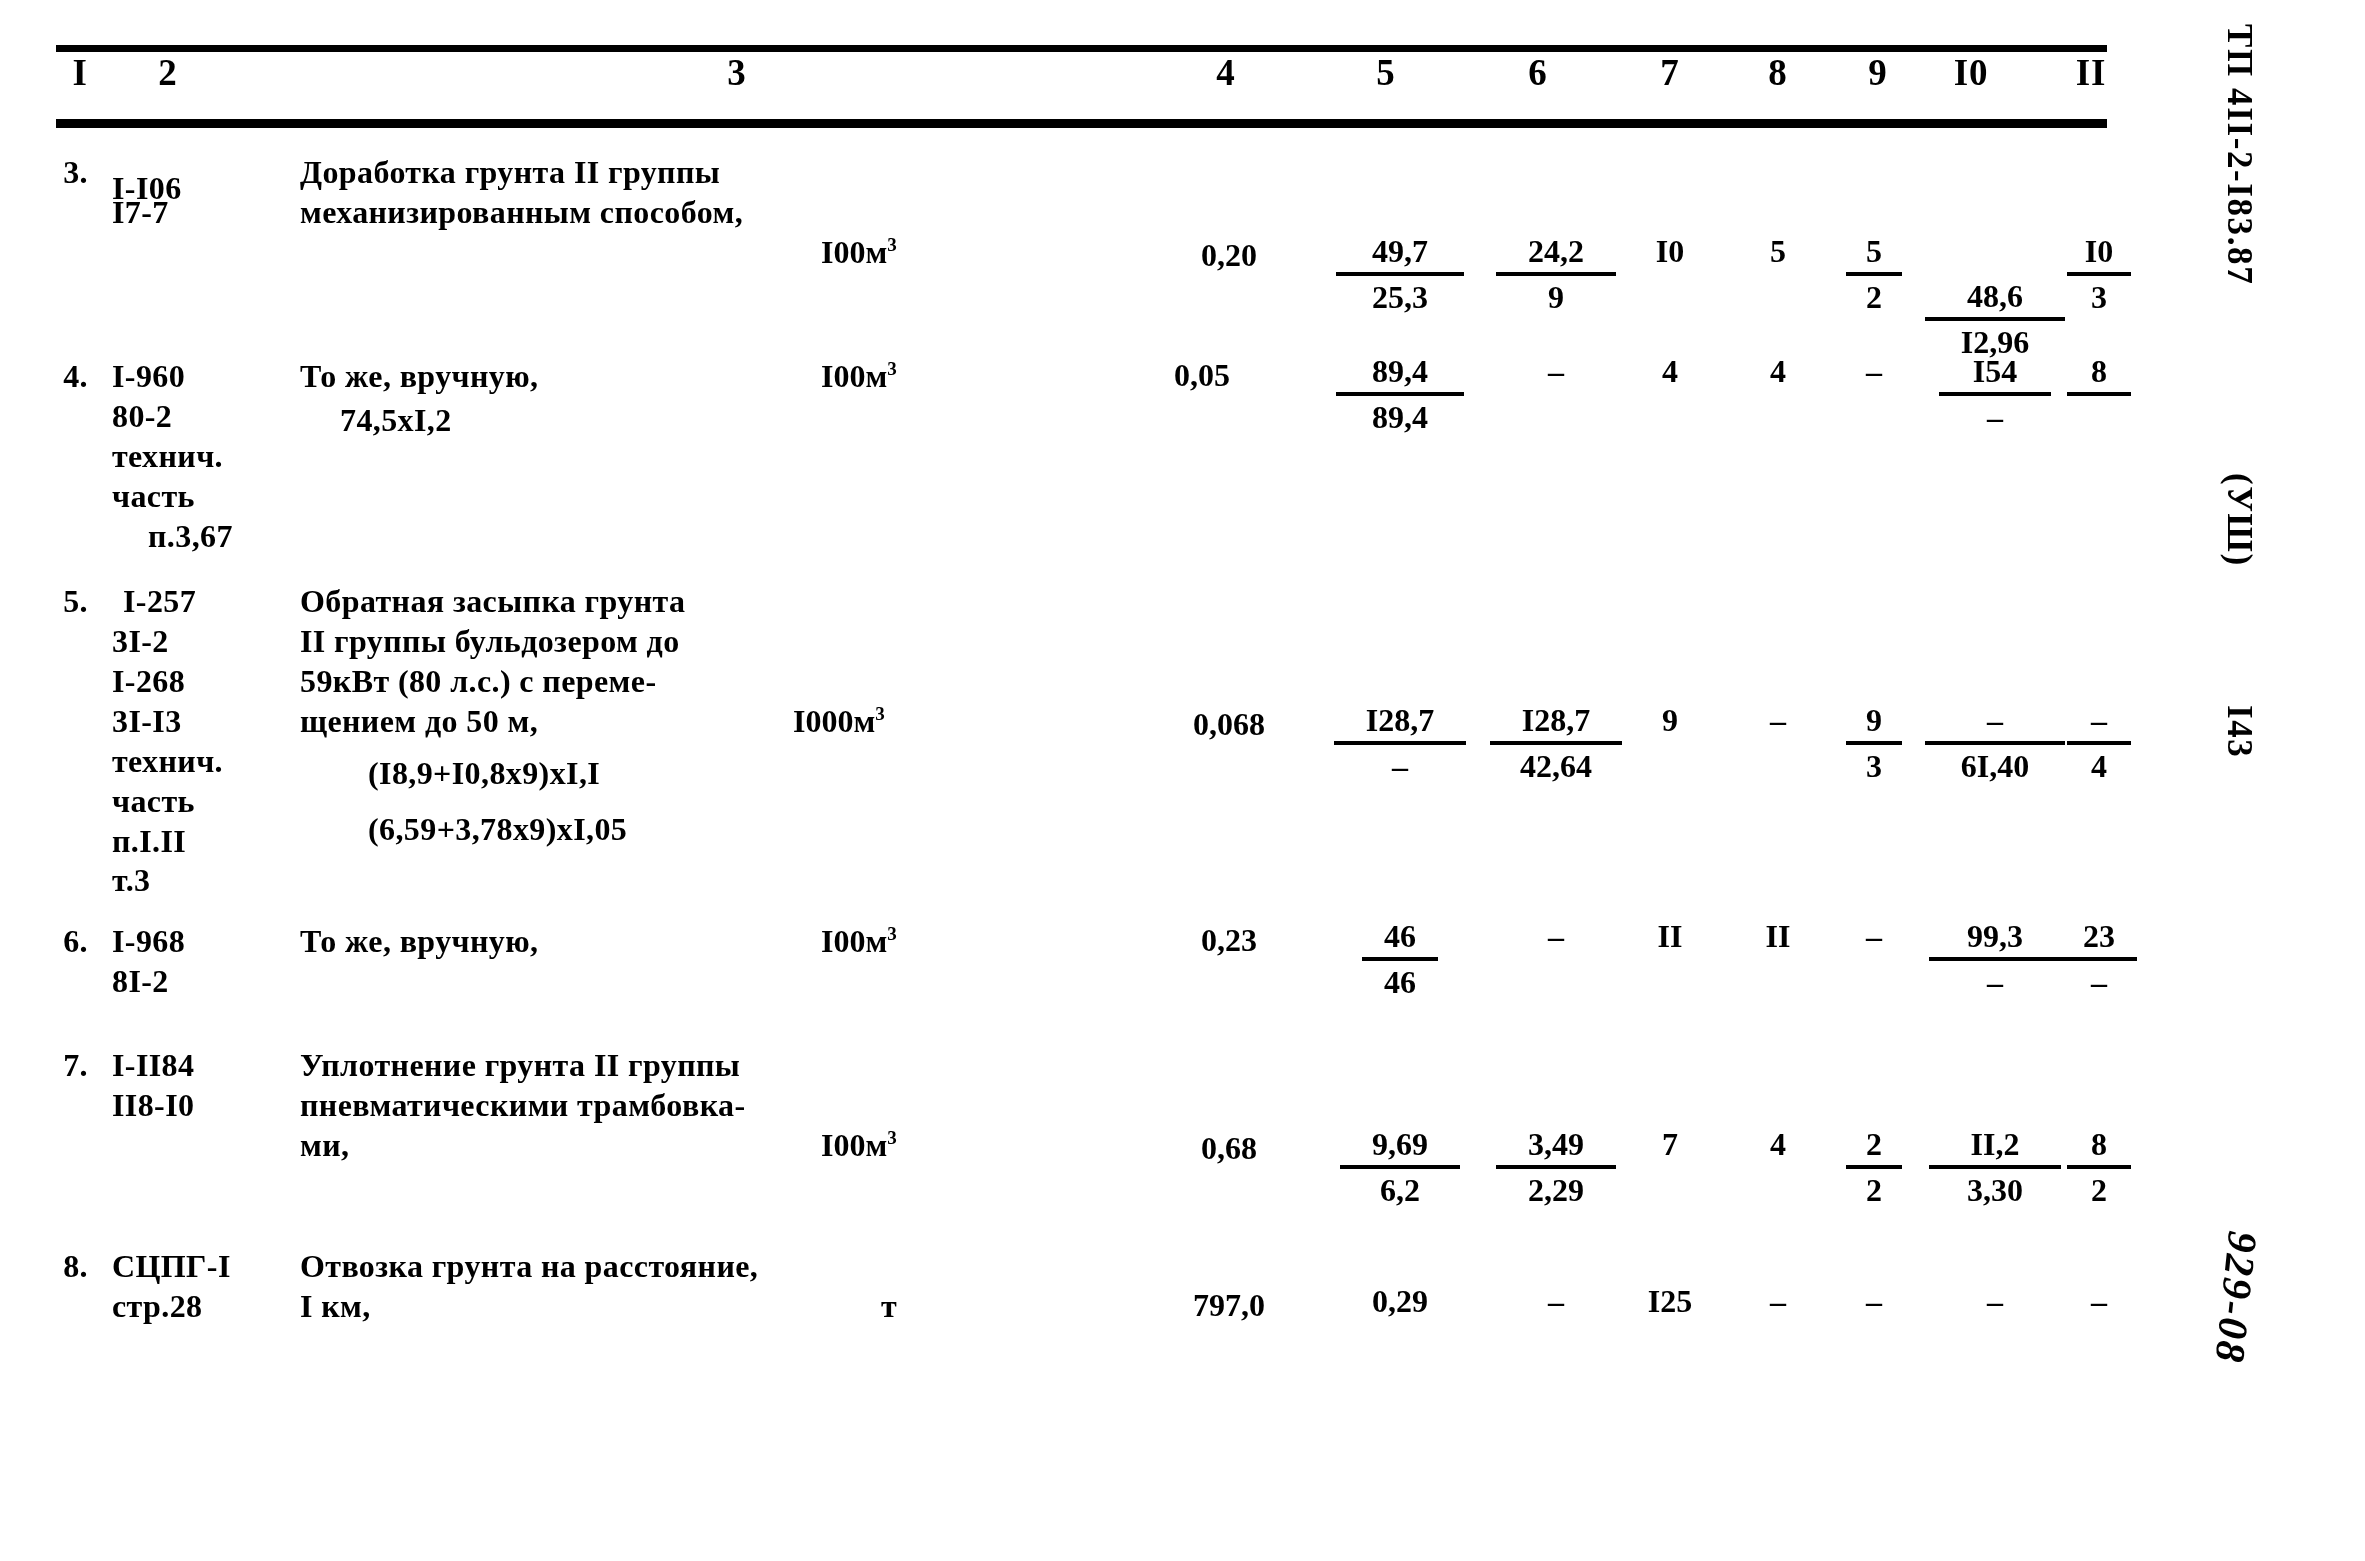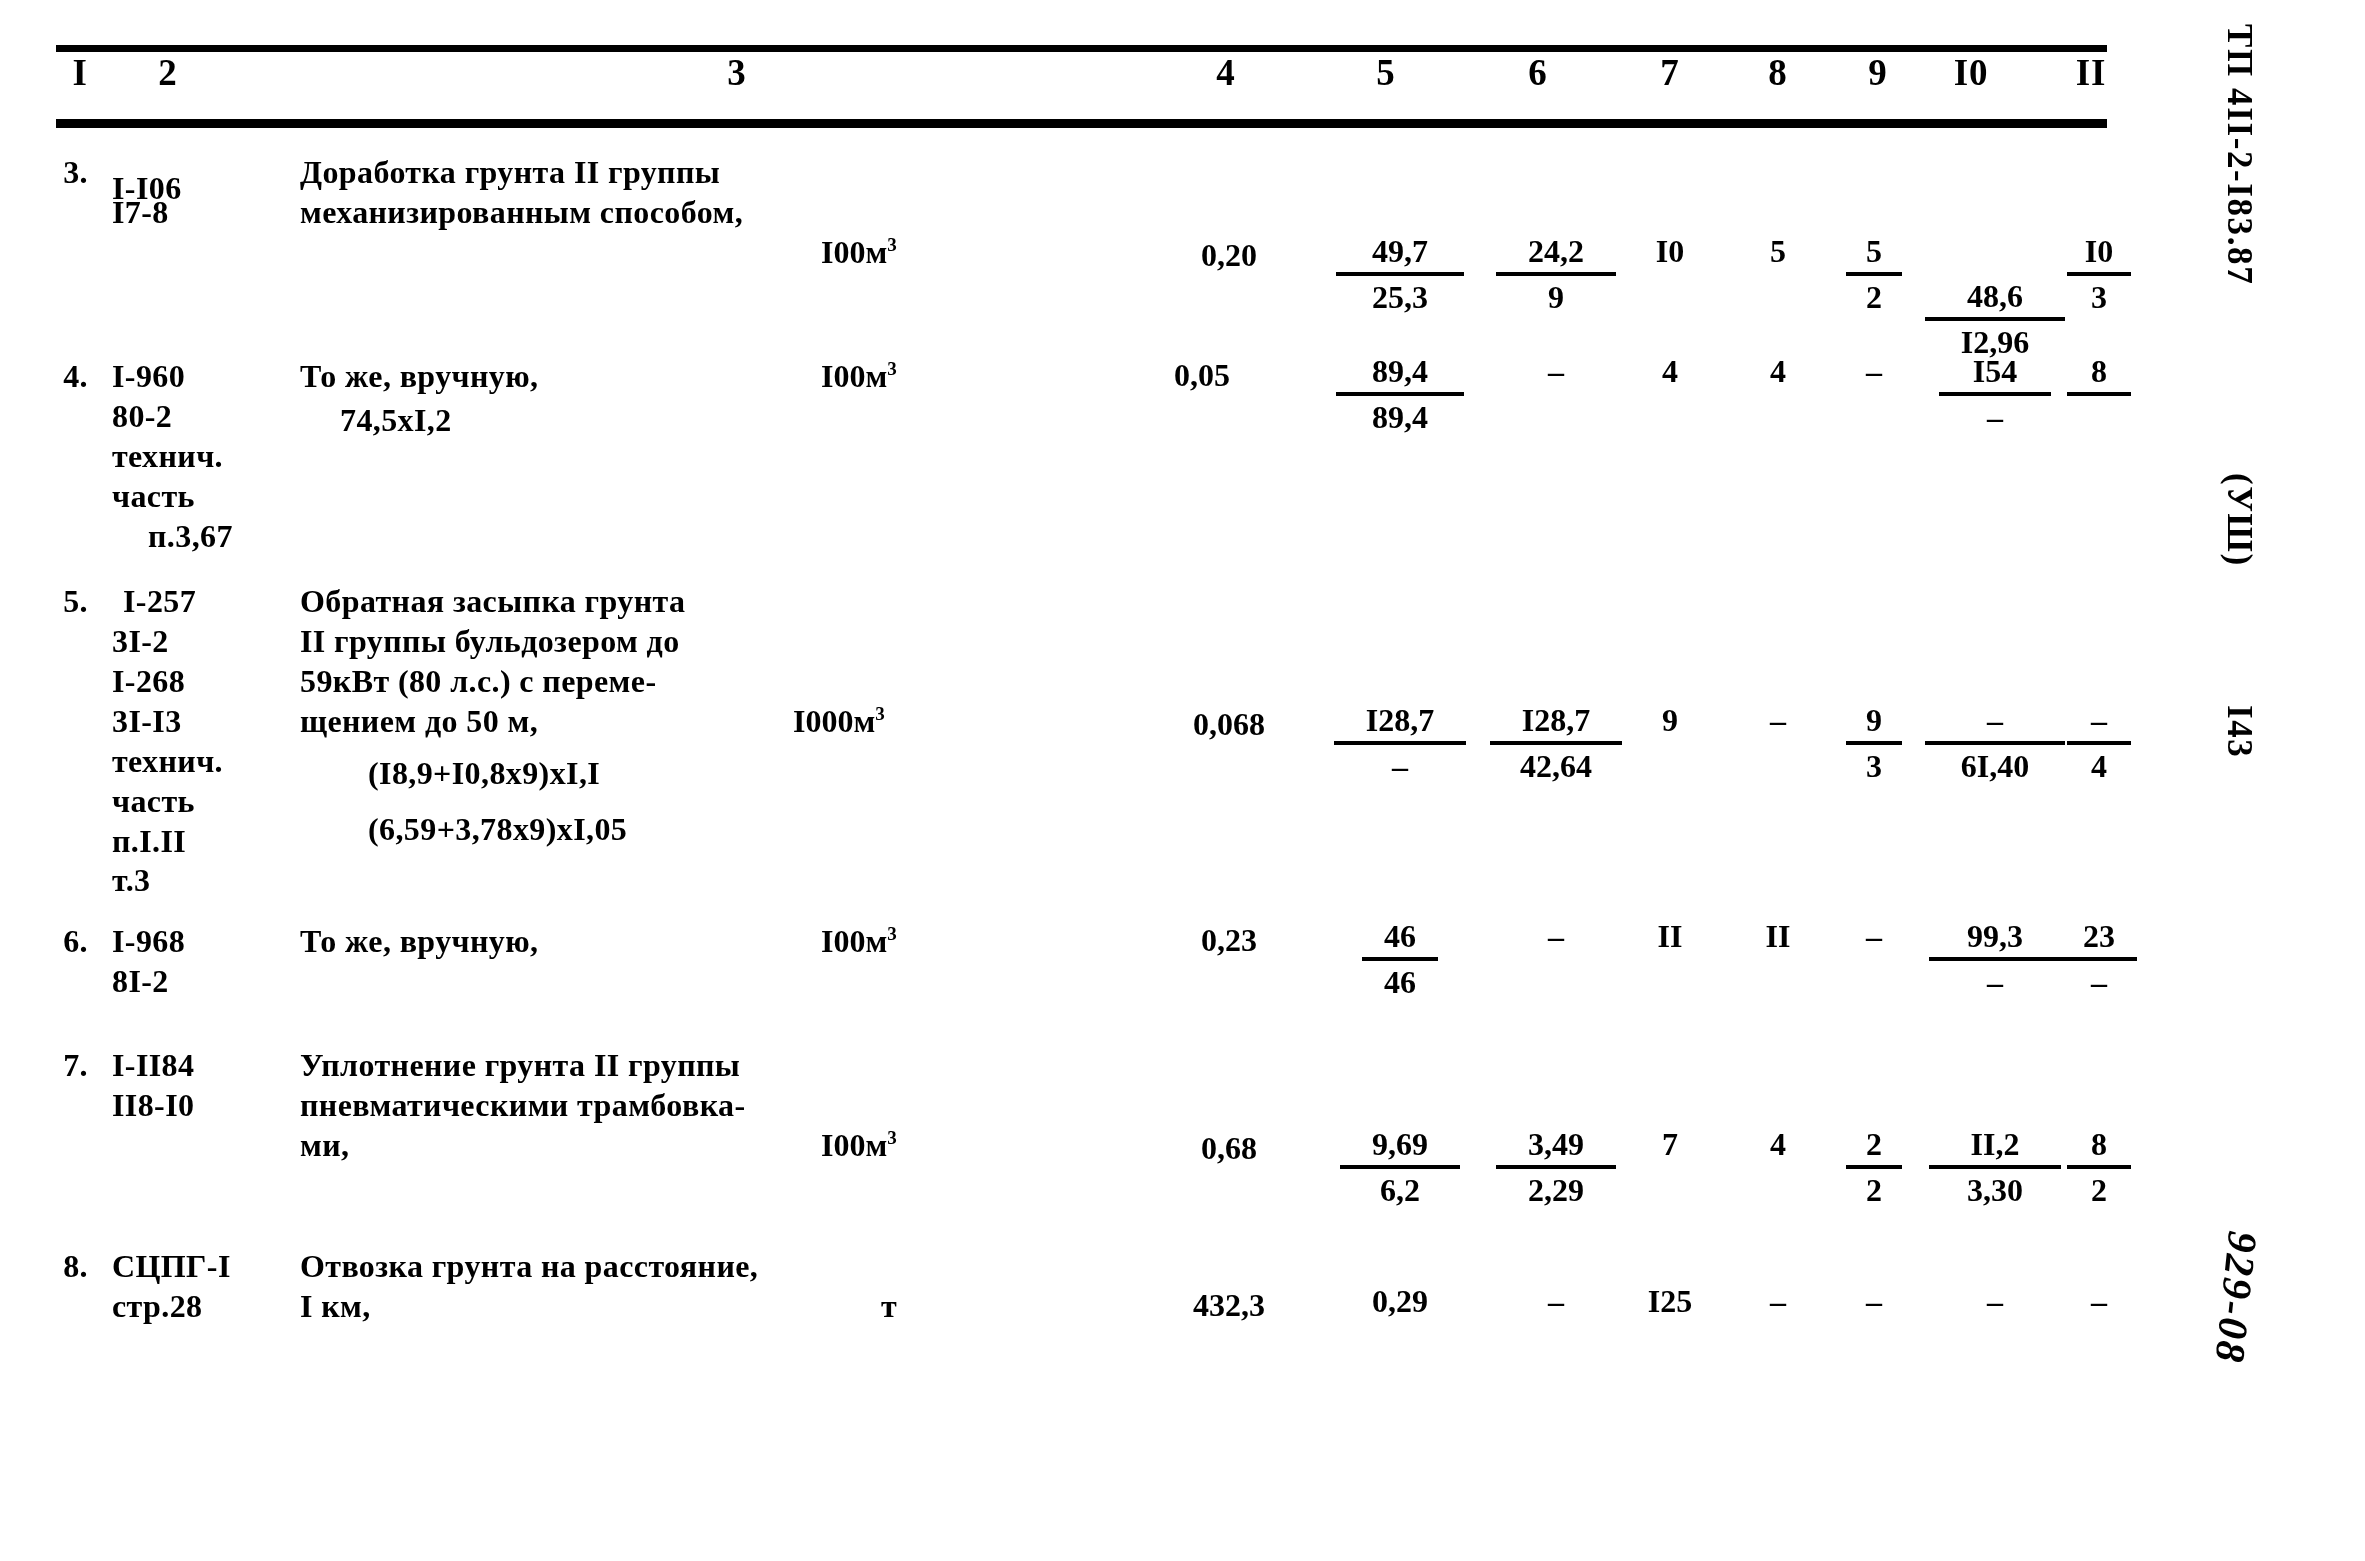--- a/index.html
+++ b/index.html
@@ -138,21 +138,21 @@
     <div class="colhead" style="left:1434px;width:96px;">6</div>
     <div class="colhead" style="left:1566px;width:96px;">7</div>
     <div class="colhead" style="left:1674px;width:96px;">8</div>
     <div class="colhead" style="left:1774px;width:96px;">9</div>
     <div class="colhead" style="left:1867px;width:96px;">I0</div>
     <div class="colhead" style="left:1987px;width:96px;">II</div>
 
     <div class="row" style="top:136px;">
       <div class="cell num-col" style="left:-24px;">3.</div>
       <div class="cell" style="left:56px;  top:16px;">I-I06</div>
-      <div class="cell" style="left:56px;  top:40px;">I7-8</div>
+      <div class="cell" style="left:56px;  top:40px;">I7-7</div>
       <div class="cell" style="left:244px; top:0px;">Доработка грунта II группы</div>
       <div class="cell" style="left:244px; top:40px;">механизированным способом,</div>
       <div class="unit" style="left:765px; top:80px;"><span>I00м</span><sup class="cube">3</sup></div>
 
       <div class="ncell" style="left:1105px; top:84px; width:136px;">0,20</div>
       <div class="frac" style="left:1274px; top:80px; width:140px;">
         <span class="top">49,7</span>
         <span class="bar" style="width:128px;"></span>
         <span class="bot">25,3</span>
       </div>
@@ -351,21 +351,21 @@
 
     <div class="row" style="top:1230px;">
       <div class="cell num-col" style="left:-24px;">8.</div>
       <div class="cell" style="left:56px; top:0px;">СЦПГ-I</div>
       <div class="cell" style="left:56px; top:40px;">стр.28</div>
 
       <div class="cell" style="left:244px; top:0px;">Отвозка грунта на расстояние,</div>
       <div class="cell" style="left:244px; top:40px;">I км,</div>
       <div class="unit" style="left:825px; top:40px;"><span>т</span><sup class="cube"></sup></div>
 
-      <div class="ncell" style="left:1097px; top:40px; width:152px;">432,3</div>
+      <div class="ncell" style="left:1097px; top:40px; width:152px;">797,0</div>
       <div class="frac nobar" style="left:1274px; top:36px; width:140px;">
         <span class="top">0,29</span>
         <span class="bar"></span>
         <span class="bot"></span>
       </div>
       <div class="frac nobar" style="left:1430px; top:36px; width:140px;">
         <span class="top">–</span>
         <span class="bar"></span>
         <span class="bot"></span>
       </div>

